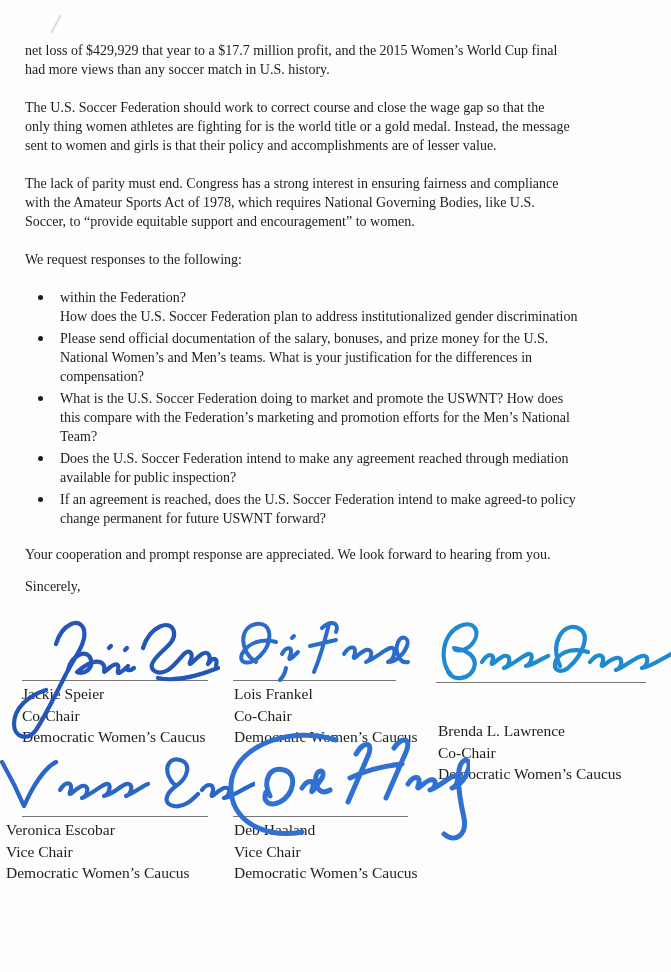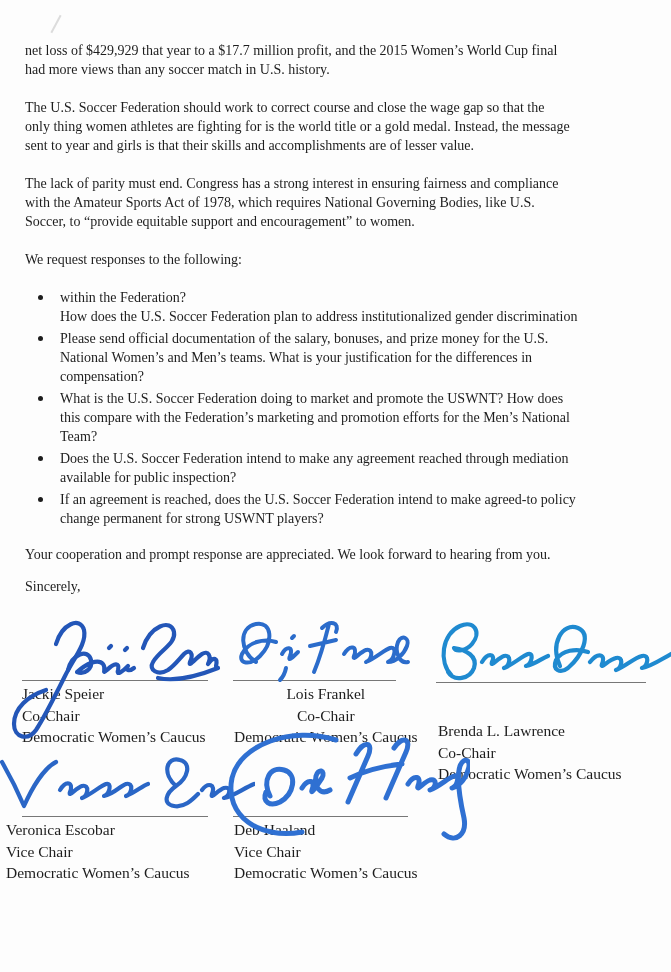--- a/index.html
+++ b/index.html
@@ -41,21 +41,21 @@
 <div class="artifact"></div>
 
 <div class="letter">
   <div class="para">
       <div class="tline">net loss of $429,929 that year to a $17.7 million profit, and the 2015 Women’s World Cup final</div>
       <div class="tline">had more views than any soccer match in U.S. history.</div>
     </div>
   <div class="para">
       <div class="tline">The U.S. Soccer Federation should work to correct course and close the wage gap so that the</div>
       <div class="tline">only thing women athletes are fighting for is the world title or a gold medal. Instead, the message</div>
-      <div class="tline">sent to year and girls is that their skills and accomplishments are of lesser value.</div>
+      <div class="tline">sent to women and girls is that their policy and accomplishments are of lesser value.</div>
     </div>
   <div class="para">
       <div class="tline">The lack of parity must end. Congress has a strong interest in ensuring fairness and compliance</div>
       <div class="tline">with the Amateur Sports Act of 1978, which requires National Governing Bodies, like U.S.</div>
       <div class="tline">Soccer, to “provide equitable support and encouragement” to women.</div>
     </div>
   <div class="para">
       <div class="tline">We request responses to the following:</div>
     </div>
 
@@ -87,21 +87,21 @@
       <span class="dot"></span>
       <div>
           <div class="tline">Does the U.S. Soccer Federation intend to make any agreement reached through mediation</div>
           <div class="tline">available for public inspection?</div>
         </div>
     </div>
     <div class="bullet">
       <span class="dot"></span>
       <div>
           <div class="tline">If an agreement is reached, does the U.S. Soccer Federation intend to make agreed-to policy</div>
-          <div class="tline">change permanent for strong USWNT players?</div>
+          <div class="tline">change permanent for future USWNT forward?</div>
         </div>
     </div>
   </div>
 
   <div class="closing">
       <div class="tline">Your cooperation and prompt response are appreciated. We look forward to hearing from you.</div>
     </div>
   <div class="tline">Sincerely,</div>
 </div>
 
@@ -109,21 +109,21 @@
 <div class="sigline" style="left:233px; top:680px; width:163px;"></div>
 <div class="sigline" style="left:436px; top:682px; width:210px;"></div>
 <div class="sigline" style="left:22px;  top:816px; width:186px;"></div>
 <div class="sigline" style="left:233px; top:816px; width:175px;"></div>
 
 <div class="sigblock" style="left:22px; top:683px;">
   <div>Jackie Speier</div>
   <div>Co-Chair</div>
   <div>Democratic Women’s Caucus</div>
 </div>
-<div class="sigblock" style="left:234px; top:683px;text-align:center;">
+<div class="sigblock" style="left:234px; top:683px;">
   <div>Lois Frankel</div>
   <div>Co-Chair</div>
   <div>Democratic Women’s Caucus</div>
 </div>
 <div class="sigblock" style="left:438px; top:720px;">
   <div>Brenda L. Lawrence</div>
   <div>Co-Chair</div>
   <div>Democratic Women’s Caucus</div>
 </div>
 <div class="sigblock" style="left:6px; top:819px;">

